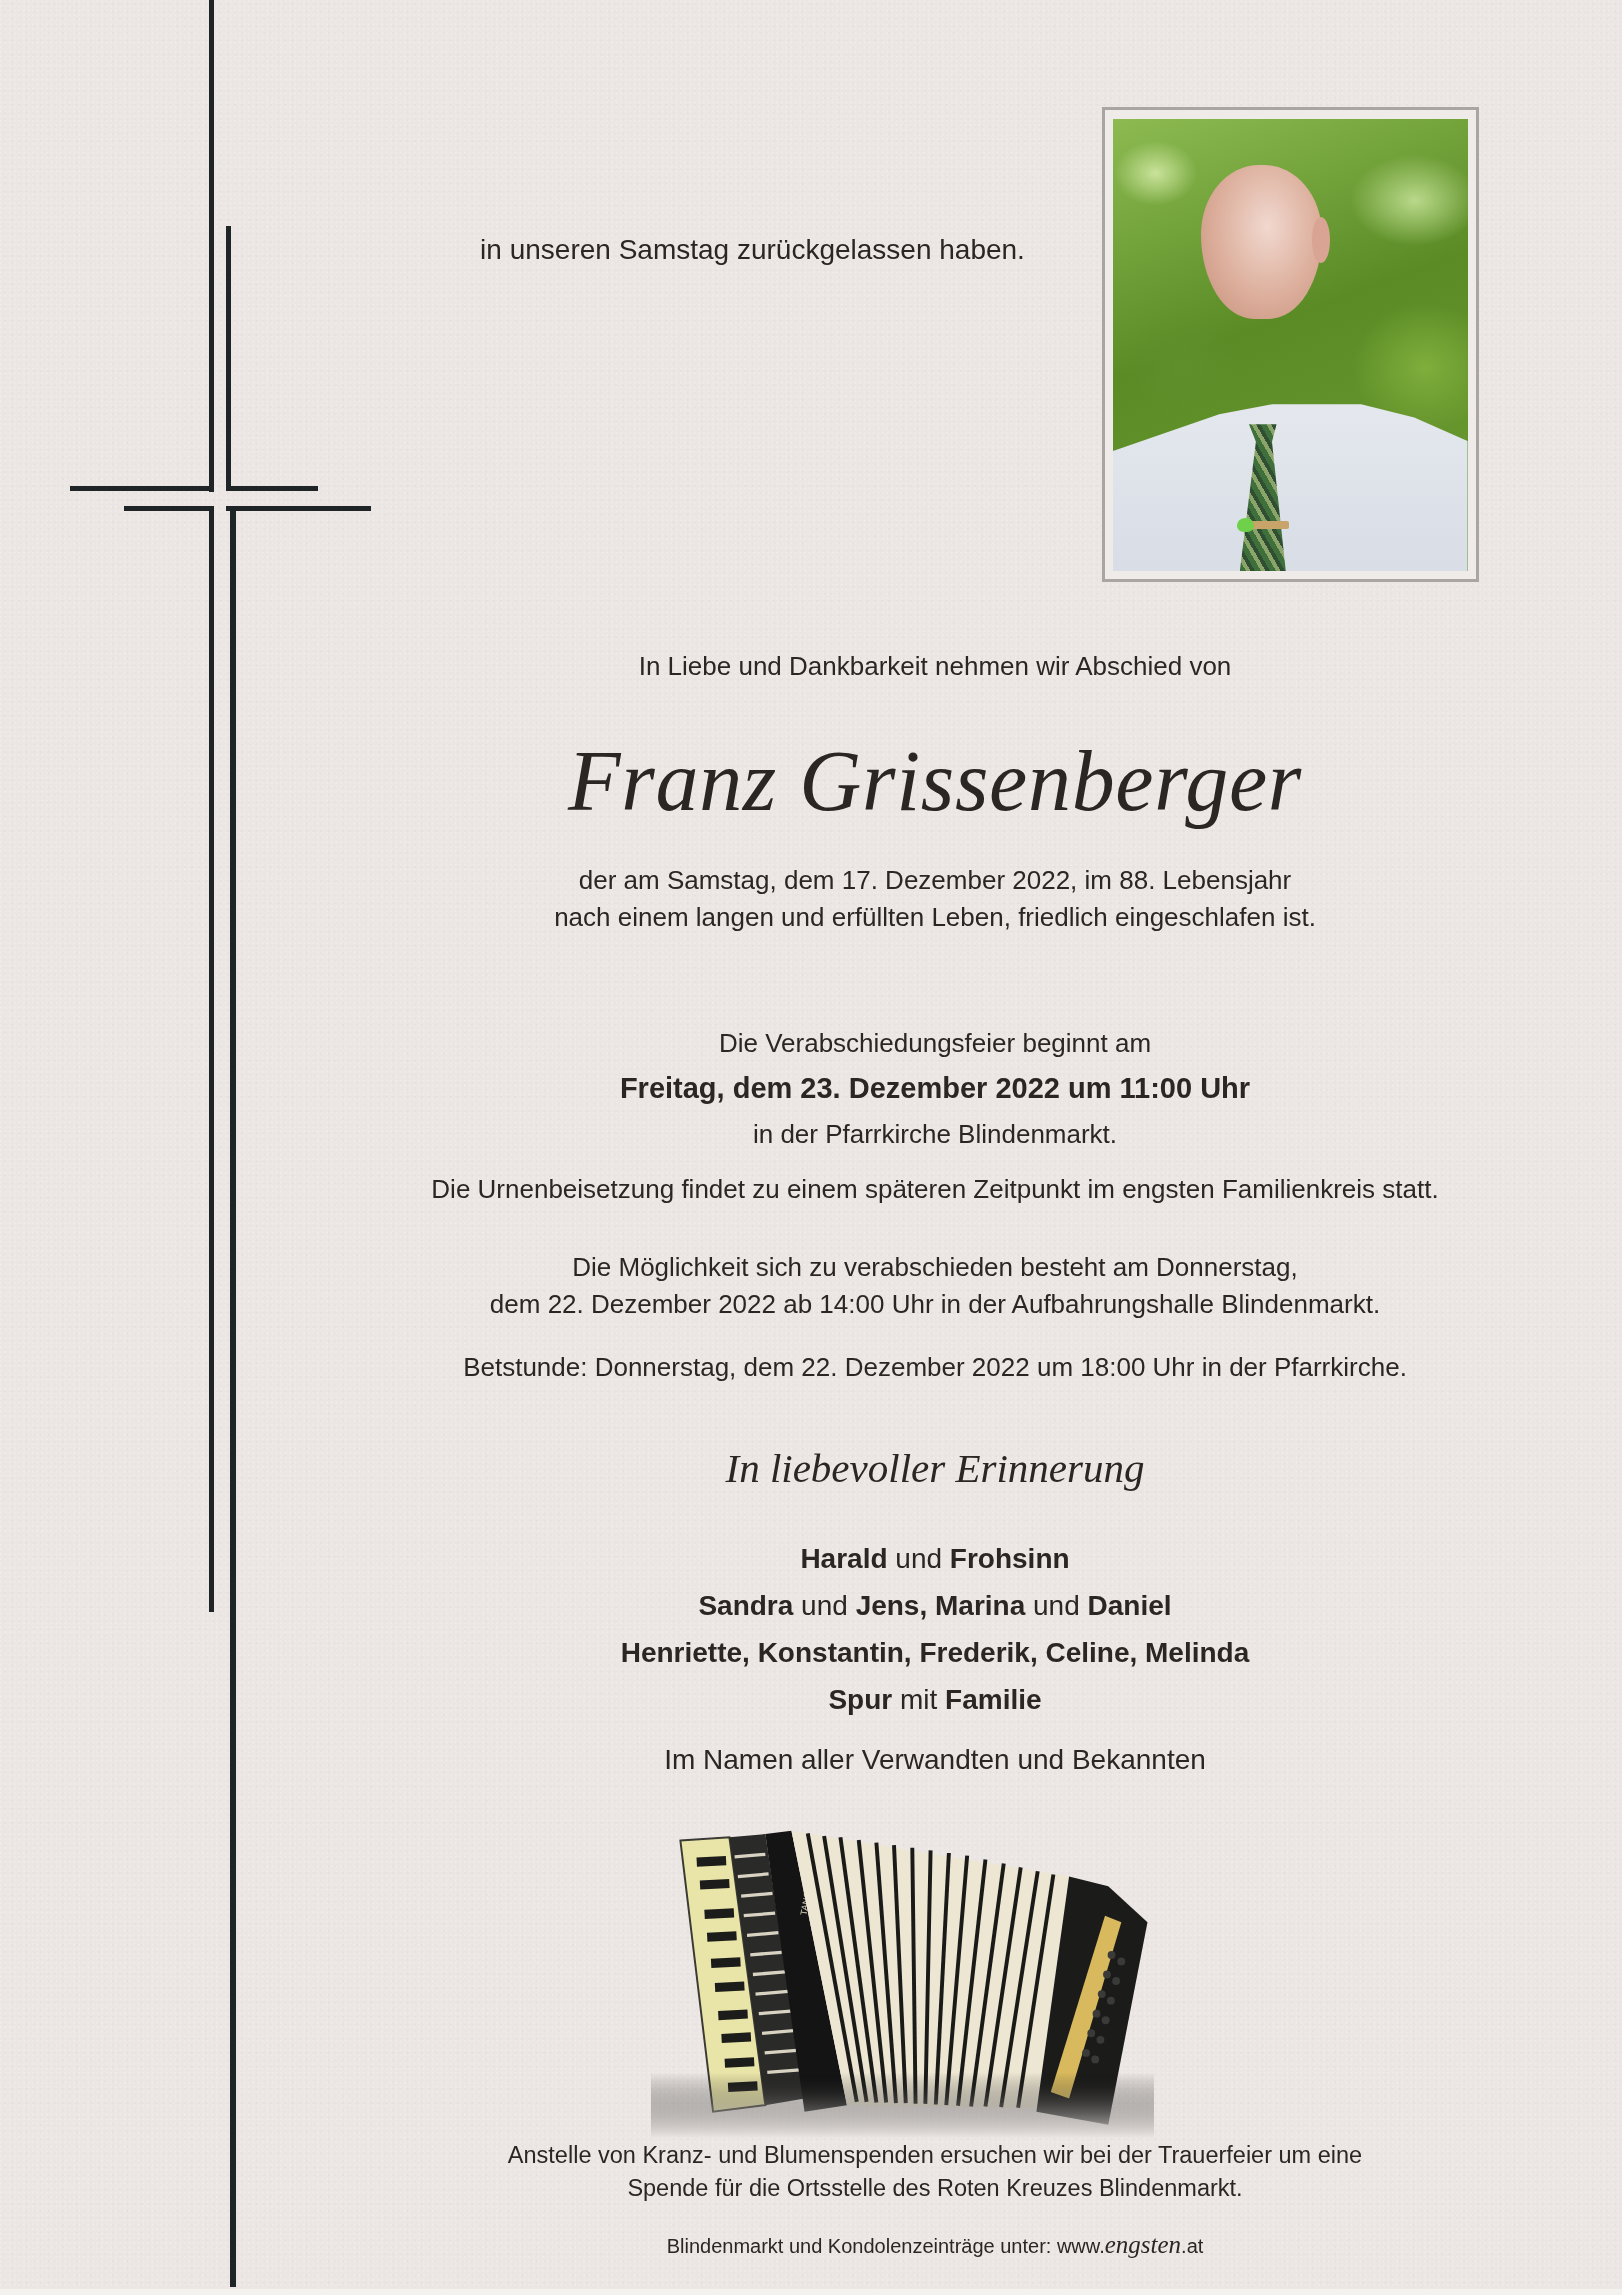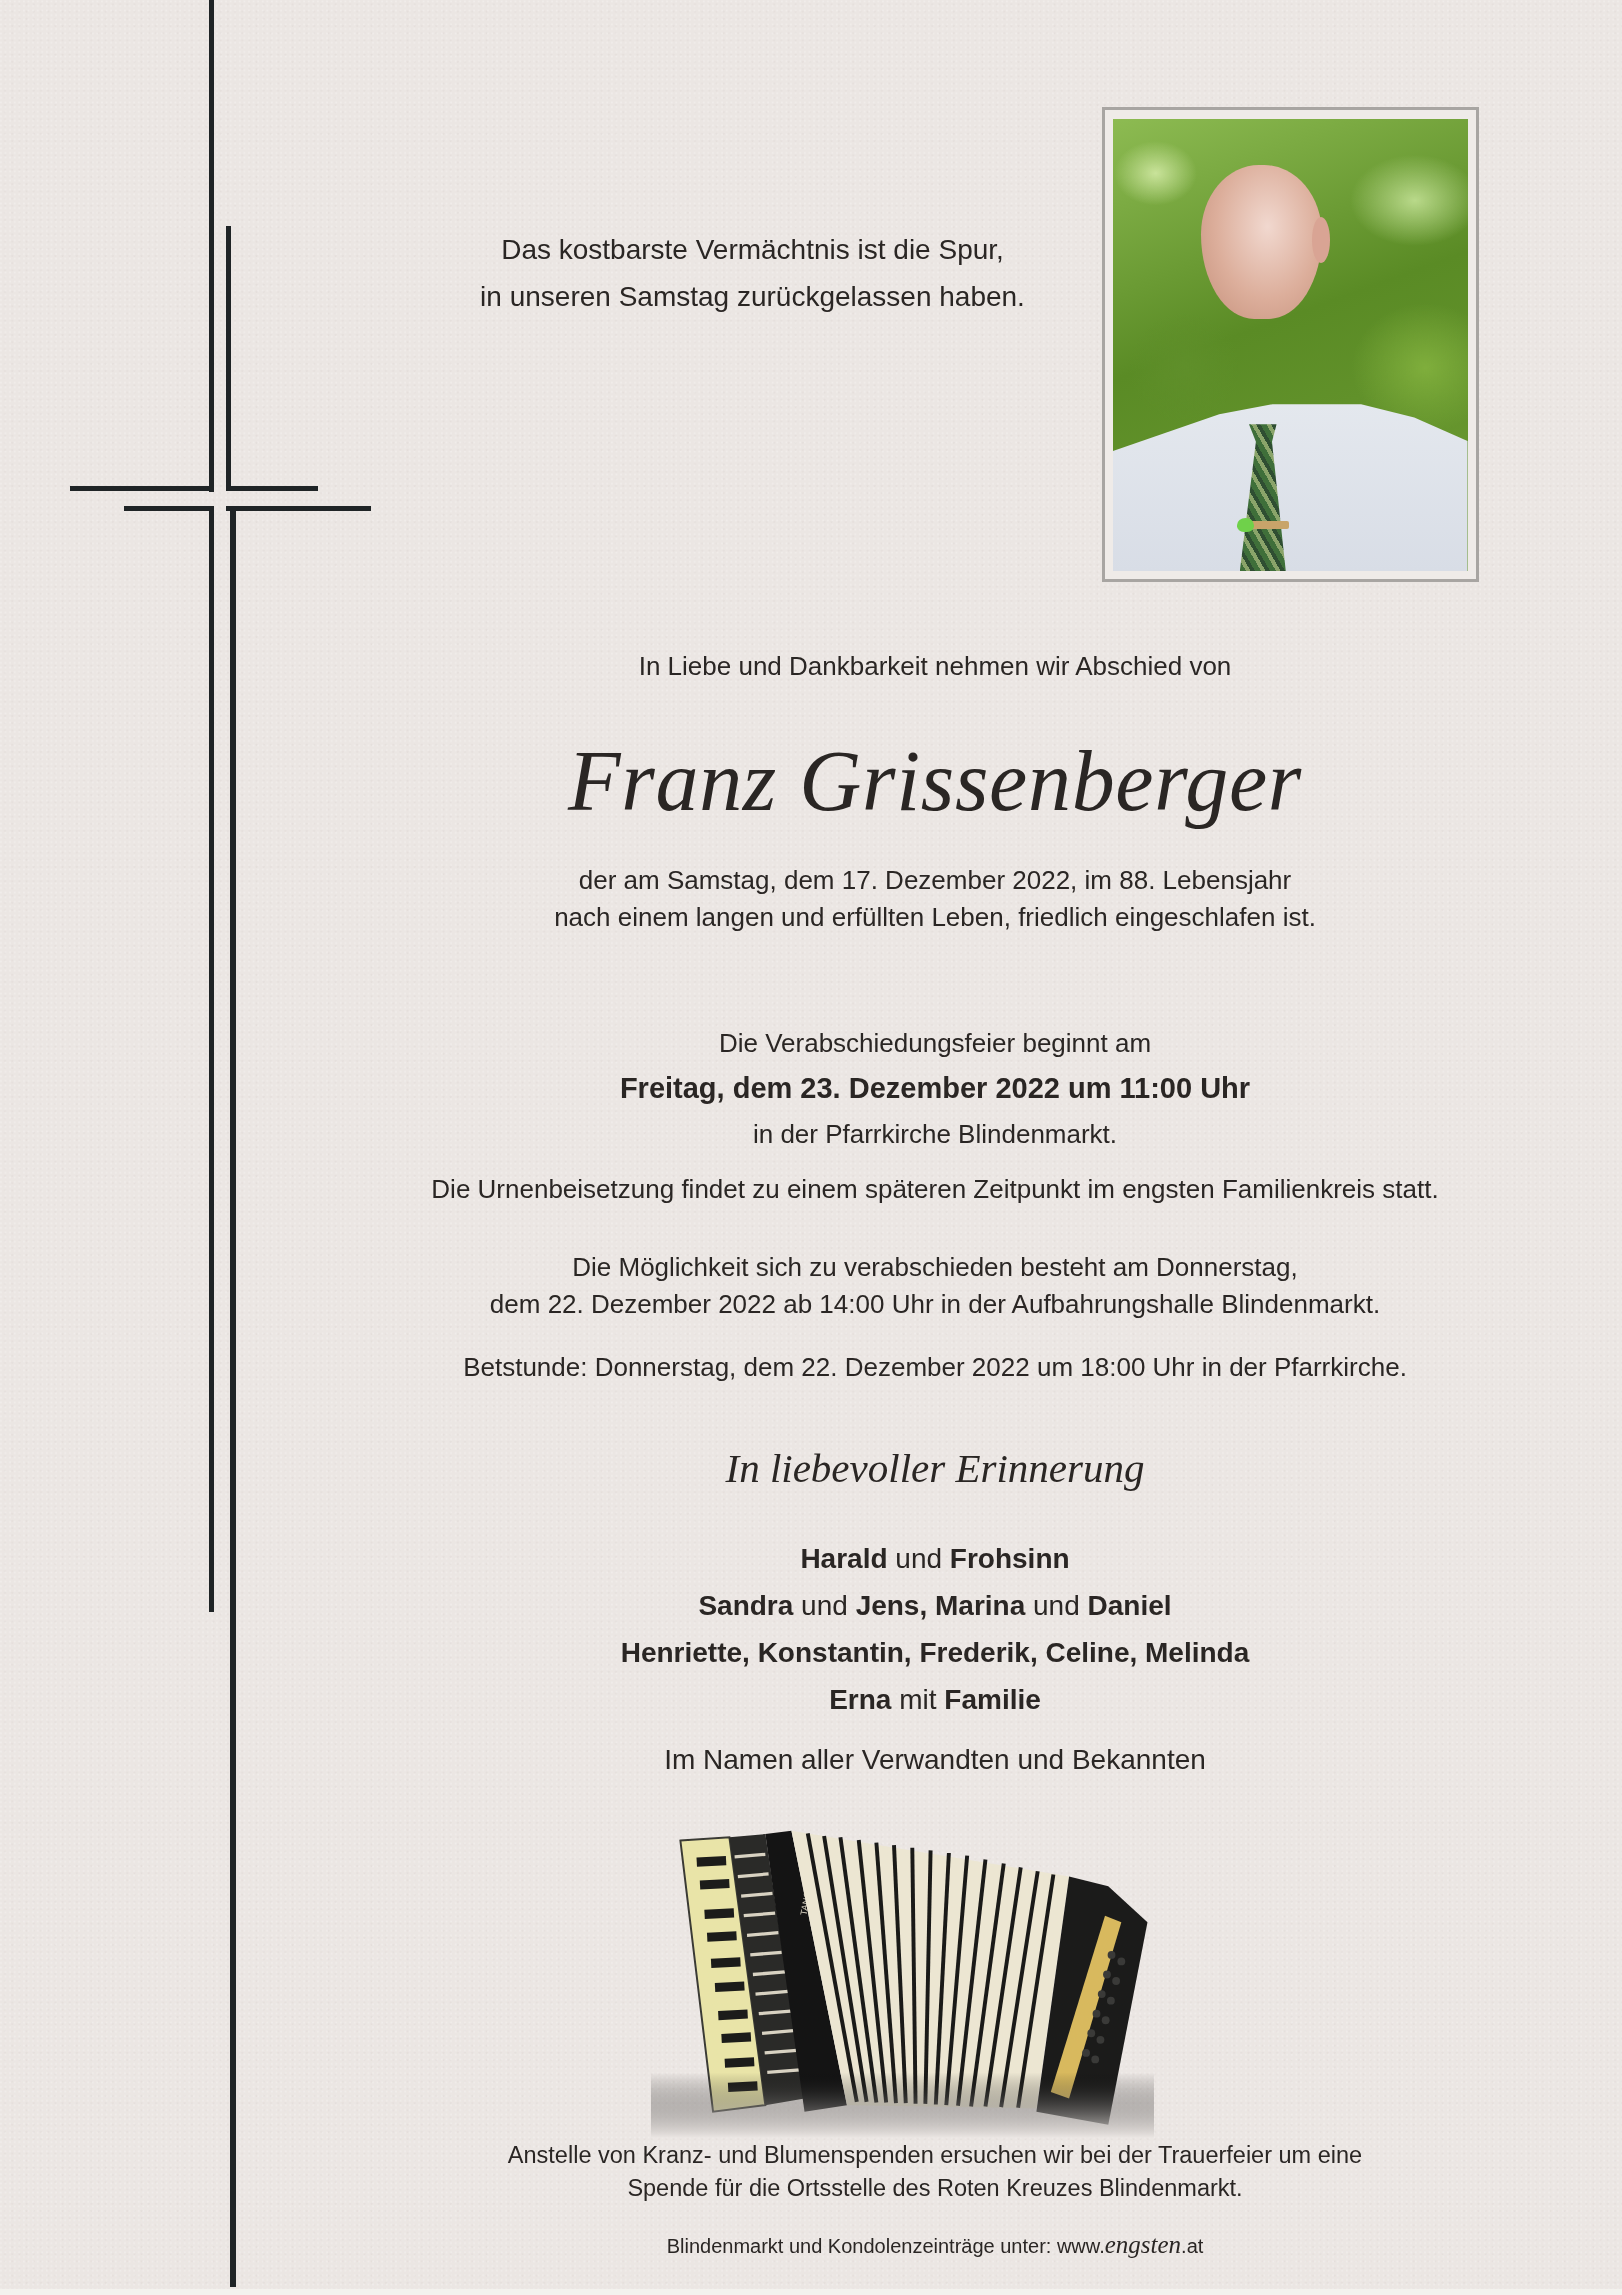--- a/index.html
+++ b/index.html
@@ -108,21 +108,20 @@
     <div class="shirt"></div>
     <div class="head"></div>
     <div class="ear"></div>
     <div class="tie"></div>
     <div class="pin"></div>
     <div class="pin-heart"></div>
   </div>
 </div>
 
 <div class="text sans motto">
-  <div>Das kostbarste Vermächtnis ist die Spur,</div>
   <div>in unseren Samstag zurückgelassen haben.</div>
 </div>
 
 <div class="text sans intro">In Liebe und Dankbarkeit nehmen wir Abschied von</div>
 <div class="text script name">Franz Grissenberger</div>
 <div class="text sans death">
   <div>der am Samstag, dem 17. Dezember 2022, im 88. Lebensjahr</div>
   <div>nach einem langen und erfüllten Leben, friedlich eingeschlafen ist.</div>
 </div>
 
@@ -134,21 +133,21 @@
   <div>Die Möglichkeit sich zu verabschieden besteht am Donnerstag,</div>
   <div>dem 22. Dezember 2022 ab 14:00 Uhr in der Aufbahrungshalle Blindenmarkt.</div>
 </div>
 <div class="text sans prayer">Betstunde: Donnerstag, dem 22. Dezember 2022  um 18:00 Uhr in der Pfarrkirche.</div>
 
 <div class="text script memory">In liebevoller Erinnerung</div>
 <div class="text sans family" id="mourners">
     <div><b>Harald</b><span> und </span><b>Frohsinn</b></div>
     <div><b>Sandra</b><span> und </span><b>Jens, Marina</b><span> und </span><b>Daniel</b></div>
     <div><b>Henriette, Konstantin, Frederik, Celine, Melinda</b></div>
-    <div><b>Erna</b><span> mit </span><b>Familie</b></div>
+    <div><b>Spur</b><span> mit </span><b>Familie</b></div>
   </div>
 <div class="text sans relatives">Im Namen aller Verwandten und Bekannten</div>
 
 <svg class="accordion" viewBox="0 0 770 500" xmlns="http://www.w3.org/2000/svg">
   <defs>
     <linearGradient id="fade" x1="0" y1="0" x2="0" y2="1">
       <stop offset="0.8" stop-color="#000" stop-opacity="0"></stop>
       <stop offset="1" stop-color="#ebe6e3" stop-opacity="0.9"></stop>
     </linearGradient>
   </defs>

